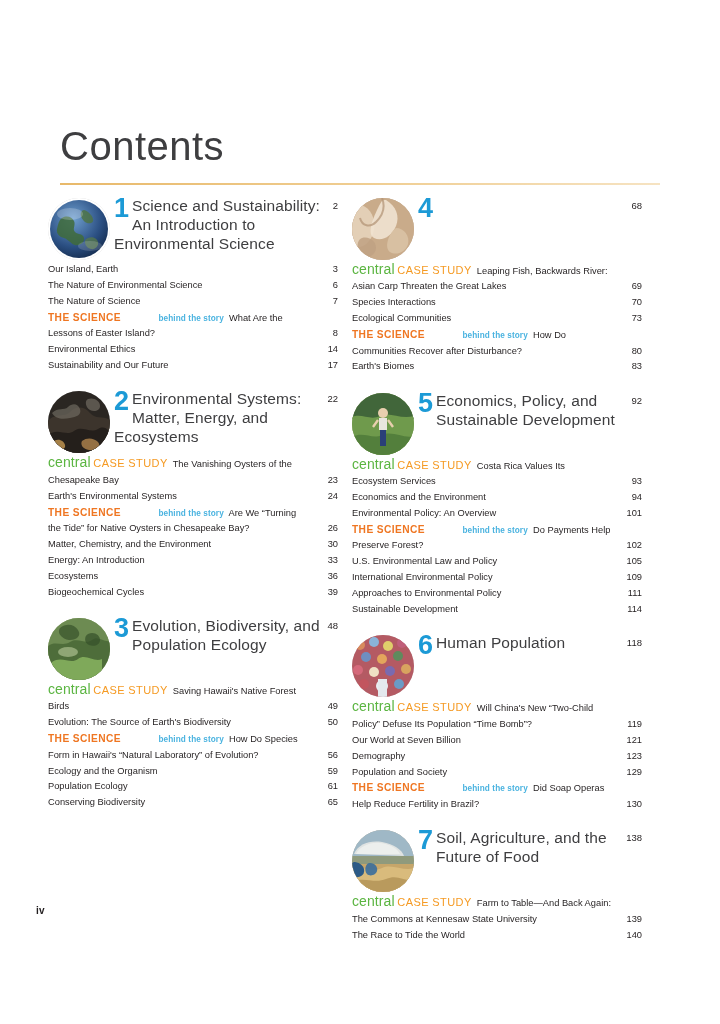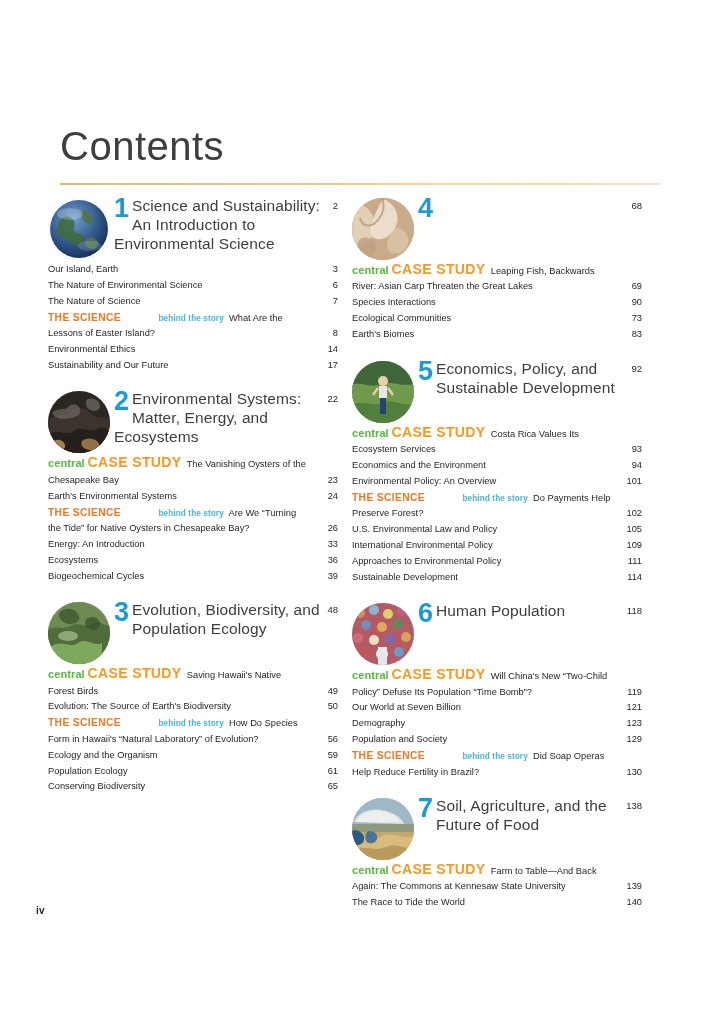--- a/index.html
+++ b/index.html
@@ -122,28 +122,28 @@
     right: 0;
     bottom: 0;
     width: 26px;
     text-align: right;
     font-size: 9.3px;
     color: #231f20;
   }
 
   .tag-central {
     color: #5bb541;
-    font-weight: bold;
-    font-size: 11px;
+    font-weight: normal;
+    font-size: 14px;
     letter-spacing: 0.1px;
   }
   .tag-case {
     color: #f59a23;
-    font-weight: bold;
-    font-size: 14px;
+    font-weight: normal;
+    font-size: 11px;
     letter-spacing: 0.4px;
   }
   .tag-science {
     color: #ef7622;
     font-weight: bold;
     font-size: 10.2px;
     letter-spacing: 0.4px;
     text-align: center;
   }
   .tag-behind {
@@ -223,20 +223,21 @@
           </div>
           <div class="chap-title-wrap">
             <span class="chap-num">2</span>
             <div class="chap-title"><span class="pg">22</span><span>Environmental Systems: Matter, Energy, and Ecosystems</span></div>
           </div>
         </div>
         <div class="entries">
           <div class="entry entry-case"><span class="tag-central">central</span> <span class="tag-case">CASE STUDY</span>&nbsp; <span>The Vanishing Oysters of the Chesapeake Bay</span><span class="pg">23</span></div>
           <div class="entry"><span>Earth's Environmental Systems</span><span class="pg">24</span></div>
           <div class="entry entry-science"><span class="tag-science">THE SCIENCE</span> <span class="tag-behind">behind the story</span>&nbsp; <span>Are We “Turning the Tide” for Native Oysters in Chesapeake Bay?</span><span class="pg">26</span></div>
+          <div class="entry"><span>Matter, Chemistry, and the Environment</span><span class="pg">30</span></div>
           <div class="entry"><span>Energy: An Introduction</span><span class="pg">33</span></div>
           <div class="entry"><span>Ecosystems</span><span class="pg">36</span></div>
           <div class="entry"><span>Biogeochemical Cycles</span><span class="pg">39</span></div>
         </div>
       </div>
       <div class="chapter" style="margin-bottom: 16px;">
         <div class="chapter-head">
           <div class="thumb">
             <svg viewBox="0 0 62 62" xmlns="http://www.w3.org/2000/svg">
               <rect width="62" height="62" fill="#9fb97e"></rect>
@@ -277,22 +278,23 @@
               <path d="M30 0c4 10 0 18-6 24s-14 4-16-4" stroke="#b09273" stroke-width="2" fill="none" opacity=".7"></path>
             </svg>
           </div>
           <div class="chap-title-wrap">
             <span class="chap-num">4</span>
             <div class="chap-title"><span class="pg">68</span></div>
           </div>
         </div>
         <div class="entries">
           <div class="entry entry-case"><span class="tag-central">central</span> <span class="tag-case">CASE STUDY</span>&nbsp; <span>Leaping Fish, Backwards River: Asian Carp Threaten the Great Lakes</span><span class="pg">69</span></div>
-          <div class="entry"><span>Species Interactions</span><span class="pg">90</span></div>
+          <div class="entry"><span>Species Interactions</span><span class="pg">70</span></div>
           <div class="entry"><span>Ecological Communities</span><span class="pg">73</span></div>
+          <div class="entry entry-science"><span class="tag-science">THE SCIENCE</span> <span class="tag-behind">behind the story</span>&nbsp; <span>How Do Communities Recover after Disturbance?</span><span class="pg">80</span></div>
           <div class="entry"><span>Earth's Biomes</span><span class="pg">83</span></div>
         </div>
       </div>
       <div class="chapter" style="margin-bottom: 16px;">
         <div class="chapter-head">
           <div class="thumb">
             <svg viewBox="0 0 62 62" xmlns="http://www.w3.org/2000/svg">
               <rect width="62" height="62" fill="#7fa050"></rect>
               <path d="M0 0h62v26c-10 5-18-3-28 2S8 22 0 26z" fill="#41663a"></path>
               <path d="M0 24c10-4 18 4 28-1s20 4 34 0v39H0z" fill="#6f9a4c"></path>

